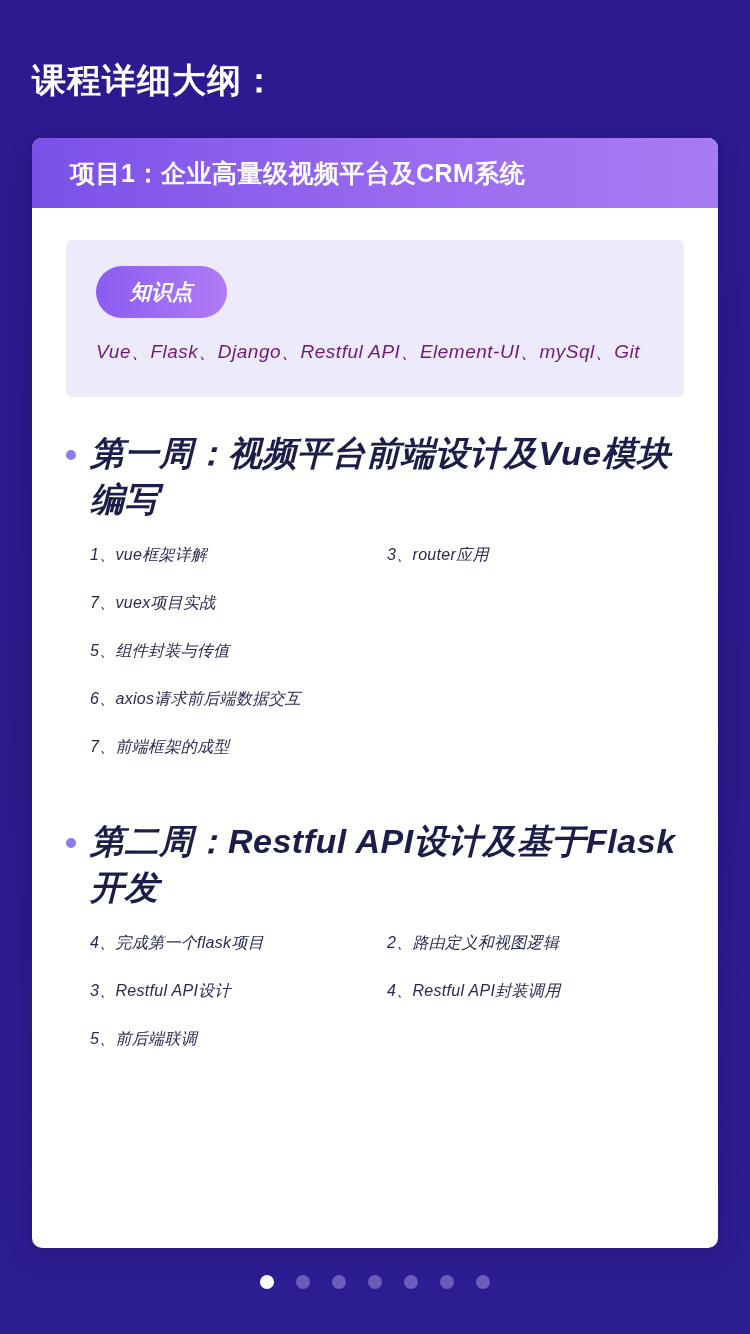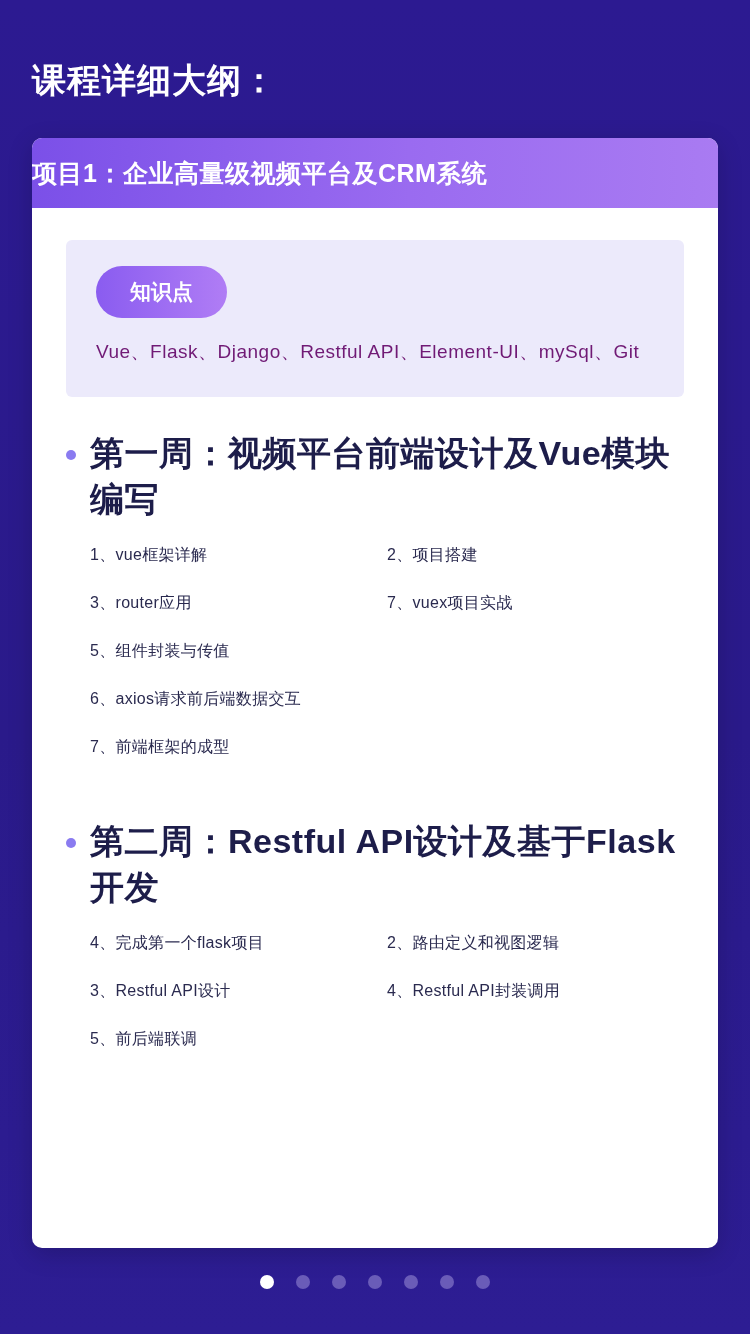--- a/index.html
+++ b/index.html
@@ -33,32 +33,34 @@
     overflow: hidden;
     background: #ffffff;
     box-shadow: 0 6px 24px rgba(0,0,0,0.18);
   }
 
   .card-header {
     height: 70px;
     background: linear-gradient(90deg, #7b50e8 0%, #9a6bf0 55%, #a97bf2 100%);
     display: flex;
     align-items: center;
+    padding-left: 38px;
   }
   .card-header .htxt {
     color: #ffffff;
     font-size: 25px;
     font-weight: bold;
     letter-spacing: 0.5px;
   }
 
   .card-body {
     padding: 32px 34px 8px 34px;
     height: calc(100% - 70px);
     position: relative;
+    font-style: italic;
   }
 
   .kp-box {
     background: #eceafb;
     border-radius: 6px;
     padding: 26px 30px 30px 30px;
     margin-bottom: 34px;
   }
   .kp-badge {
     display: inline-block;
@@ -154,21 +156,20 @@
       <div class="kp-text">Vue、Flask、Django、Restful API、Element-UI、mySql、Git</div>
     </div>
 
     <div class="week">
       <div class="week-title">
         <span class="bullet"></span>
         <span>第一周：视频平台前端设计及Vue模块编写</span>
       </div>
       <div class="items">
         <div class="item">1、vue框架详解</div>
-        <div class="item">2、项目搭建</div>
         <div class="item">3、router应用</div>
         <div class="item">7、vuex项目实战</div>
         <div class="item full">5、组件封装与传值</div>
         <div class="item full">6、axios请求前后端数据交互</div>
         <div class="item full">7、前端框架的成型</div>
       </div>
     </div>
 
     <div class="week-gap"></div>
 

